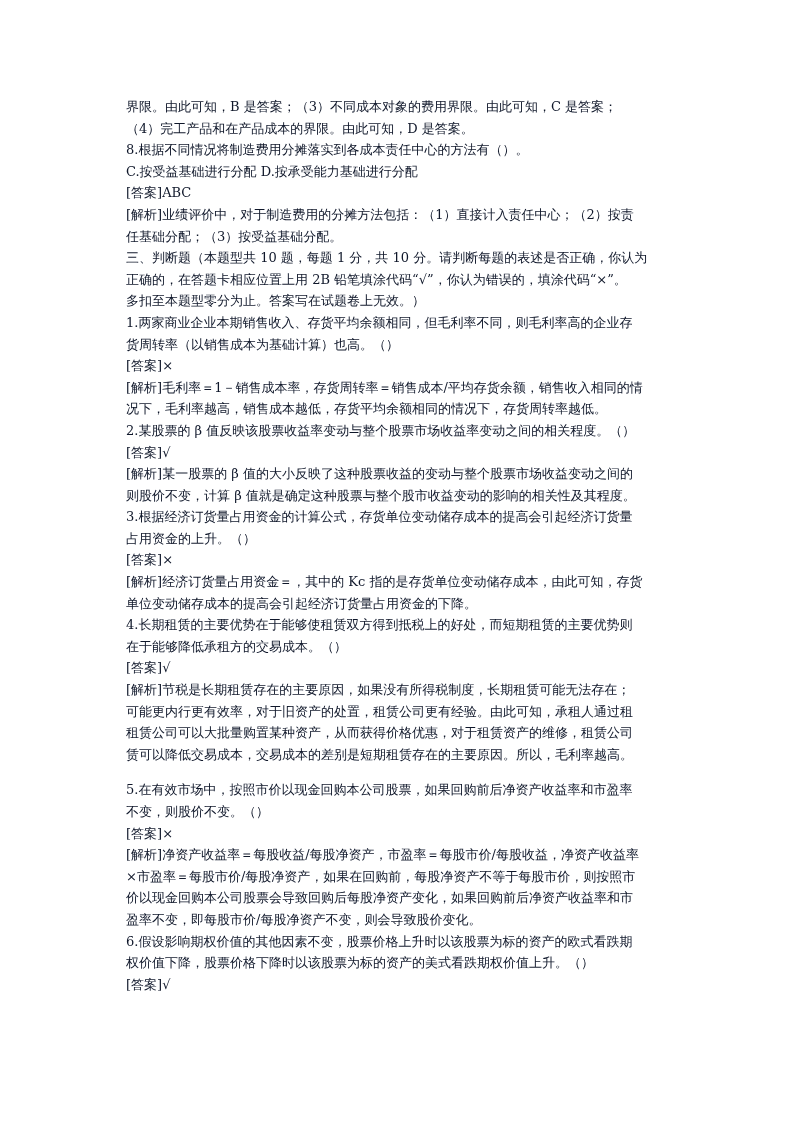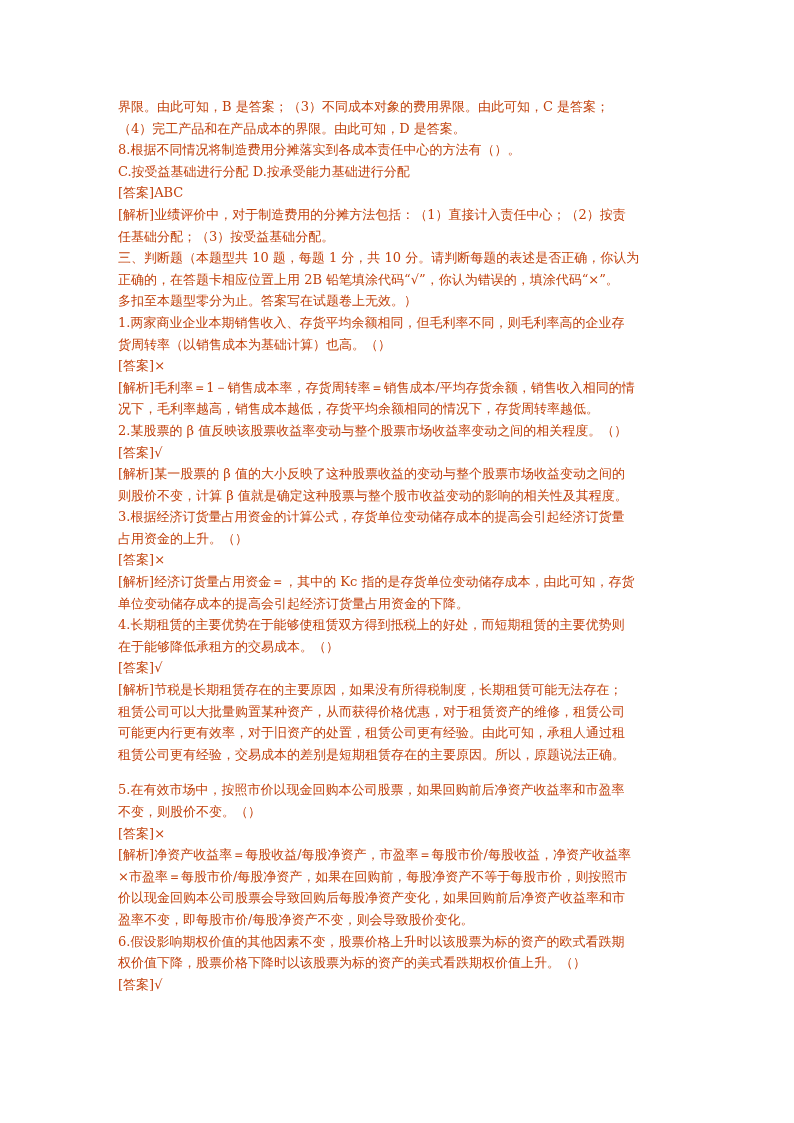--- a/index.html
+++ b/index.html
@@ -1,20 +1,20 @@
 <!DOCTYPE html>
 <html><head>
 <meta charset="utf-8">
 <style>
   html, body { margin: 0; padding: 0; background: #ffffff; }
   body { width: 794px; height: 1123px; position: relative; overflow: hidden; }
   .page {
-    position: absolute; left: 118px; top: 96px; width: 580px;
+    position: absolute; left: 126px; top: 96px; width: 580px;
     font-family: "DejaVu Serif", "Liberation Serif", serif;
-    font-size: 13px; line-height: 21.6px; color: #c2410c;
+    font-size: 13px; line-height: 21.6px; color: #0f172a;
   }
   .line { white-space: nowrap; height: 21.6px; }
   .gap { height: 14px; }
 </style>
 </head>
 <body>
 
 <div class="page">
   <div class="line">界限。由此可知，B 是答案；（3）不同成本对象的费用界限。由此可知，C 是答案；</div>
   <div class="line">（4）完工产品和在产品成本的界限。由此可知，D 是答案。</div>
@@ -37,23 +37,23 @@
   <div class="line">则股价不变，计算 β 值就是确定这种股票与整个股市收益变动的影响的相关性及其程度。</div>
   <div class="line">3.根据经济订货量占用资金的计算公式，存货单位变动储存成本的提高会引起经济订货量</div>
   <div class="line">占用资金的上升。（）</div>
   <div class="line">[答案]×</div>
   <div class="line">[解析]经济订货量占用资金＝，其中的 Kc 指的是存货单位变动储存成本，由此可知，存货</div>
   <div class="line">单位变动储存成本的提高会引起经济订货量占用资金的下降。</div>
   <div class="line">4.长期租赁的主要优势在于能够使租赁双方得到抵税上的好处，而短期租赁的主要优势则</div>
   <div class="line">在于能够降低承租方的交易成本。（）</div>
   <div class="line">[答案]√</div>
   <div class="line">[解析]节税是长期租赁存在的主要原因，如果没有所得税制度，长期租赁可能无法存在；</div>
+  <div class="line">可能更内行更有效率，对于旧资产的处置，租赁公司更有经验。由此可知，承租人通过租</div>
   <div class="line">租赁公司可以大批量购置某种资产，从而获得价格优惠，对于租赁资产的维修，租赁公司</div>
-  <div class="line">可能更内行更有效率，对于旧资产的处置，租赁公司更有经验。由此可知，承租人通过租</div>
-  <div class="line">租赁公司更有经验，交易成本的差别是短期租赁存在的主要原因。所以，原题说法正确。</div>
+  <div class="line">赁可以降低交易成本，交易成本的差别是短期租赁存在的主要原因。所以，毛利率越高。</div>
   <div class="gap"></div>
   <div class="line">5.在有效市场中，按照市价以现金回购本公司股票，如果回购前后净资产收益率和市盈率</div>
   <div class="line">不变，则股价不变。（）</div>
   <div class="line">[答案]×</div>
   <div class="line">[解析]净资产收益率＝每股收益/每股净资产，市盈率＝每股市价/每股收益，净资产收益率</div>
   <div class="line">×市盈率＝每股市价/每股净资产，如果在回购前，每股净资产不等于每股市价，则按照市</div>
   <div class="line">价以现金回购本公司股票会导致回购后每股净资产变化，如果回购前后净资产收益率和市</div>
   <div class="line">盈率不变，即每股市价/每股净资产不变，则会导致股价变化。</div>
   <div class="line">6.假设影响期权价值的其他因素不变，股票价格上升时以该股票为标的资产的欧式看跌期</div>
   <div class="line">权价值下降，股票价格下降时以该股票为标的资产的美式看跌期权价值上升。（）</div>

